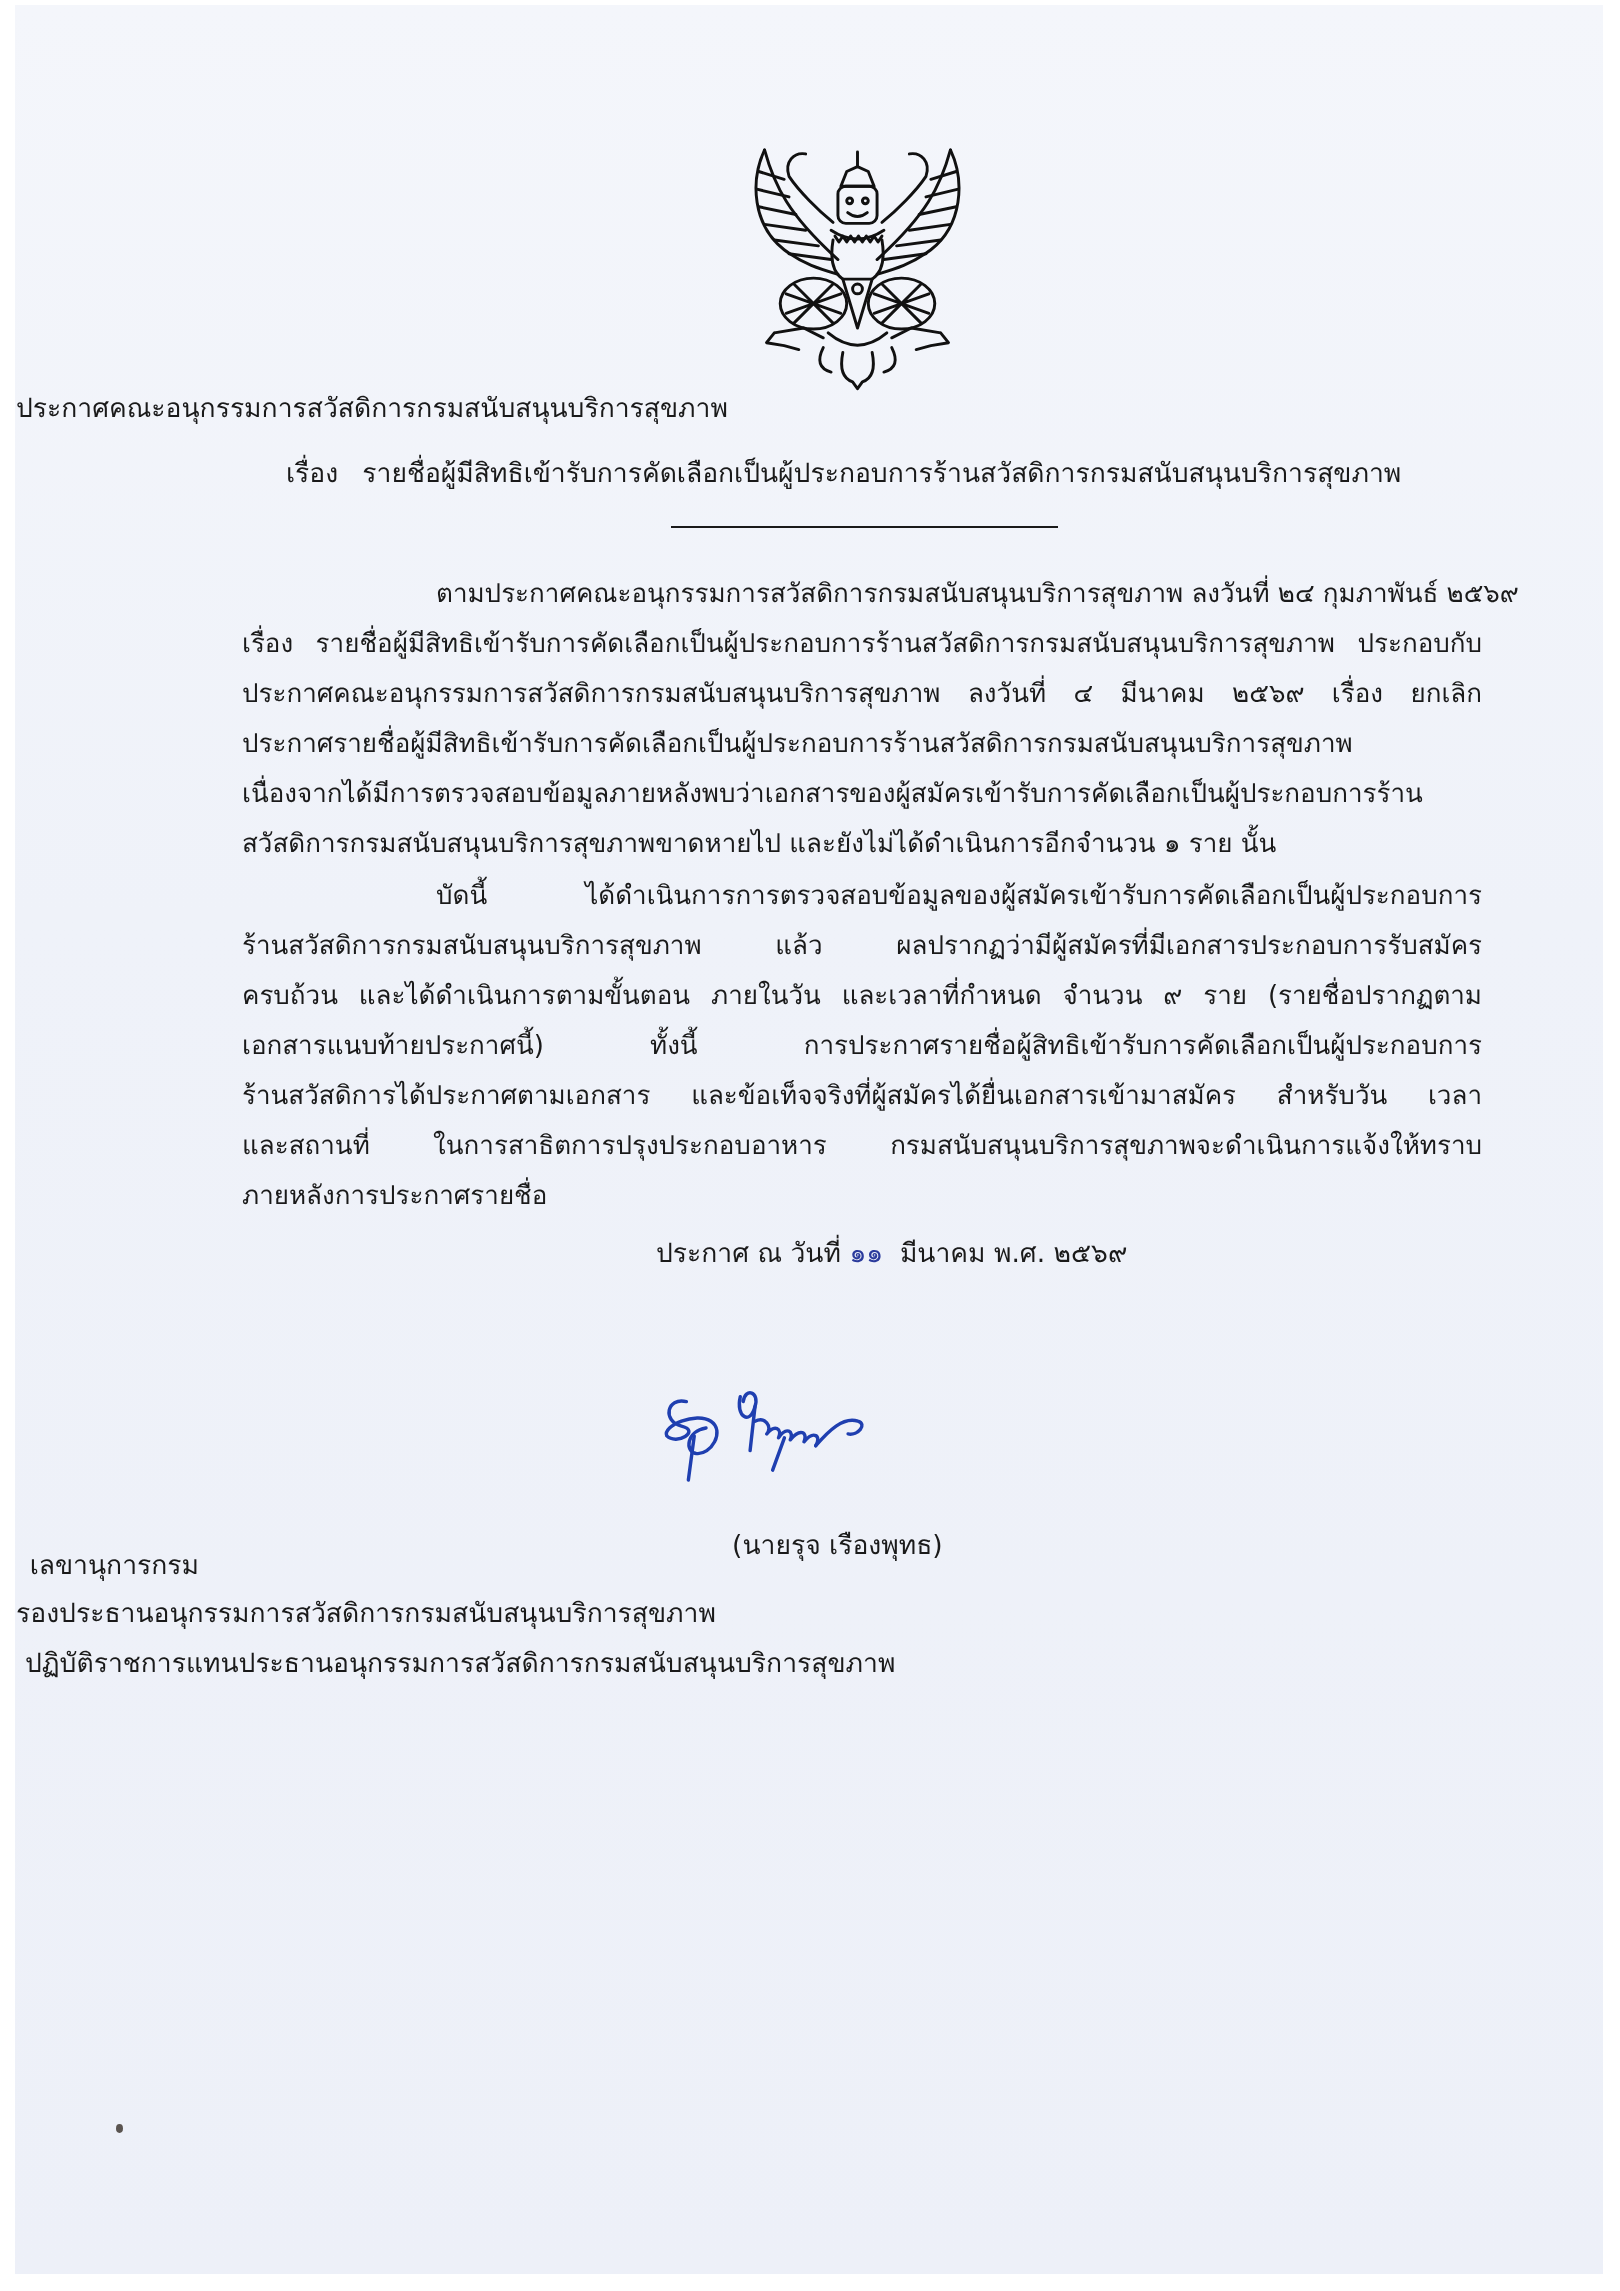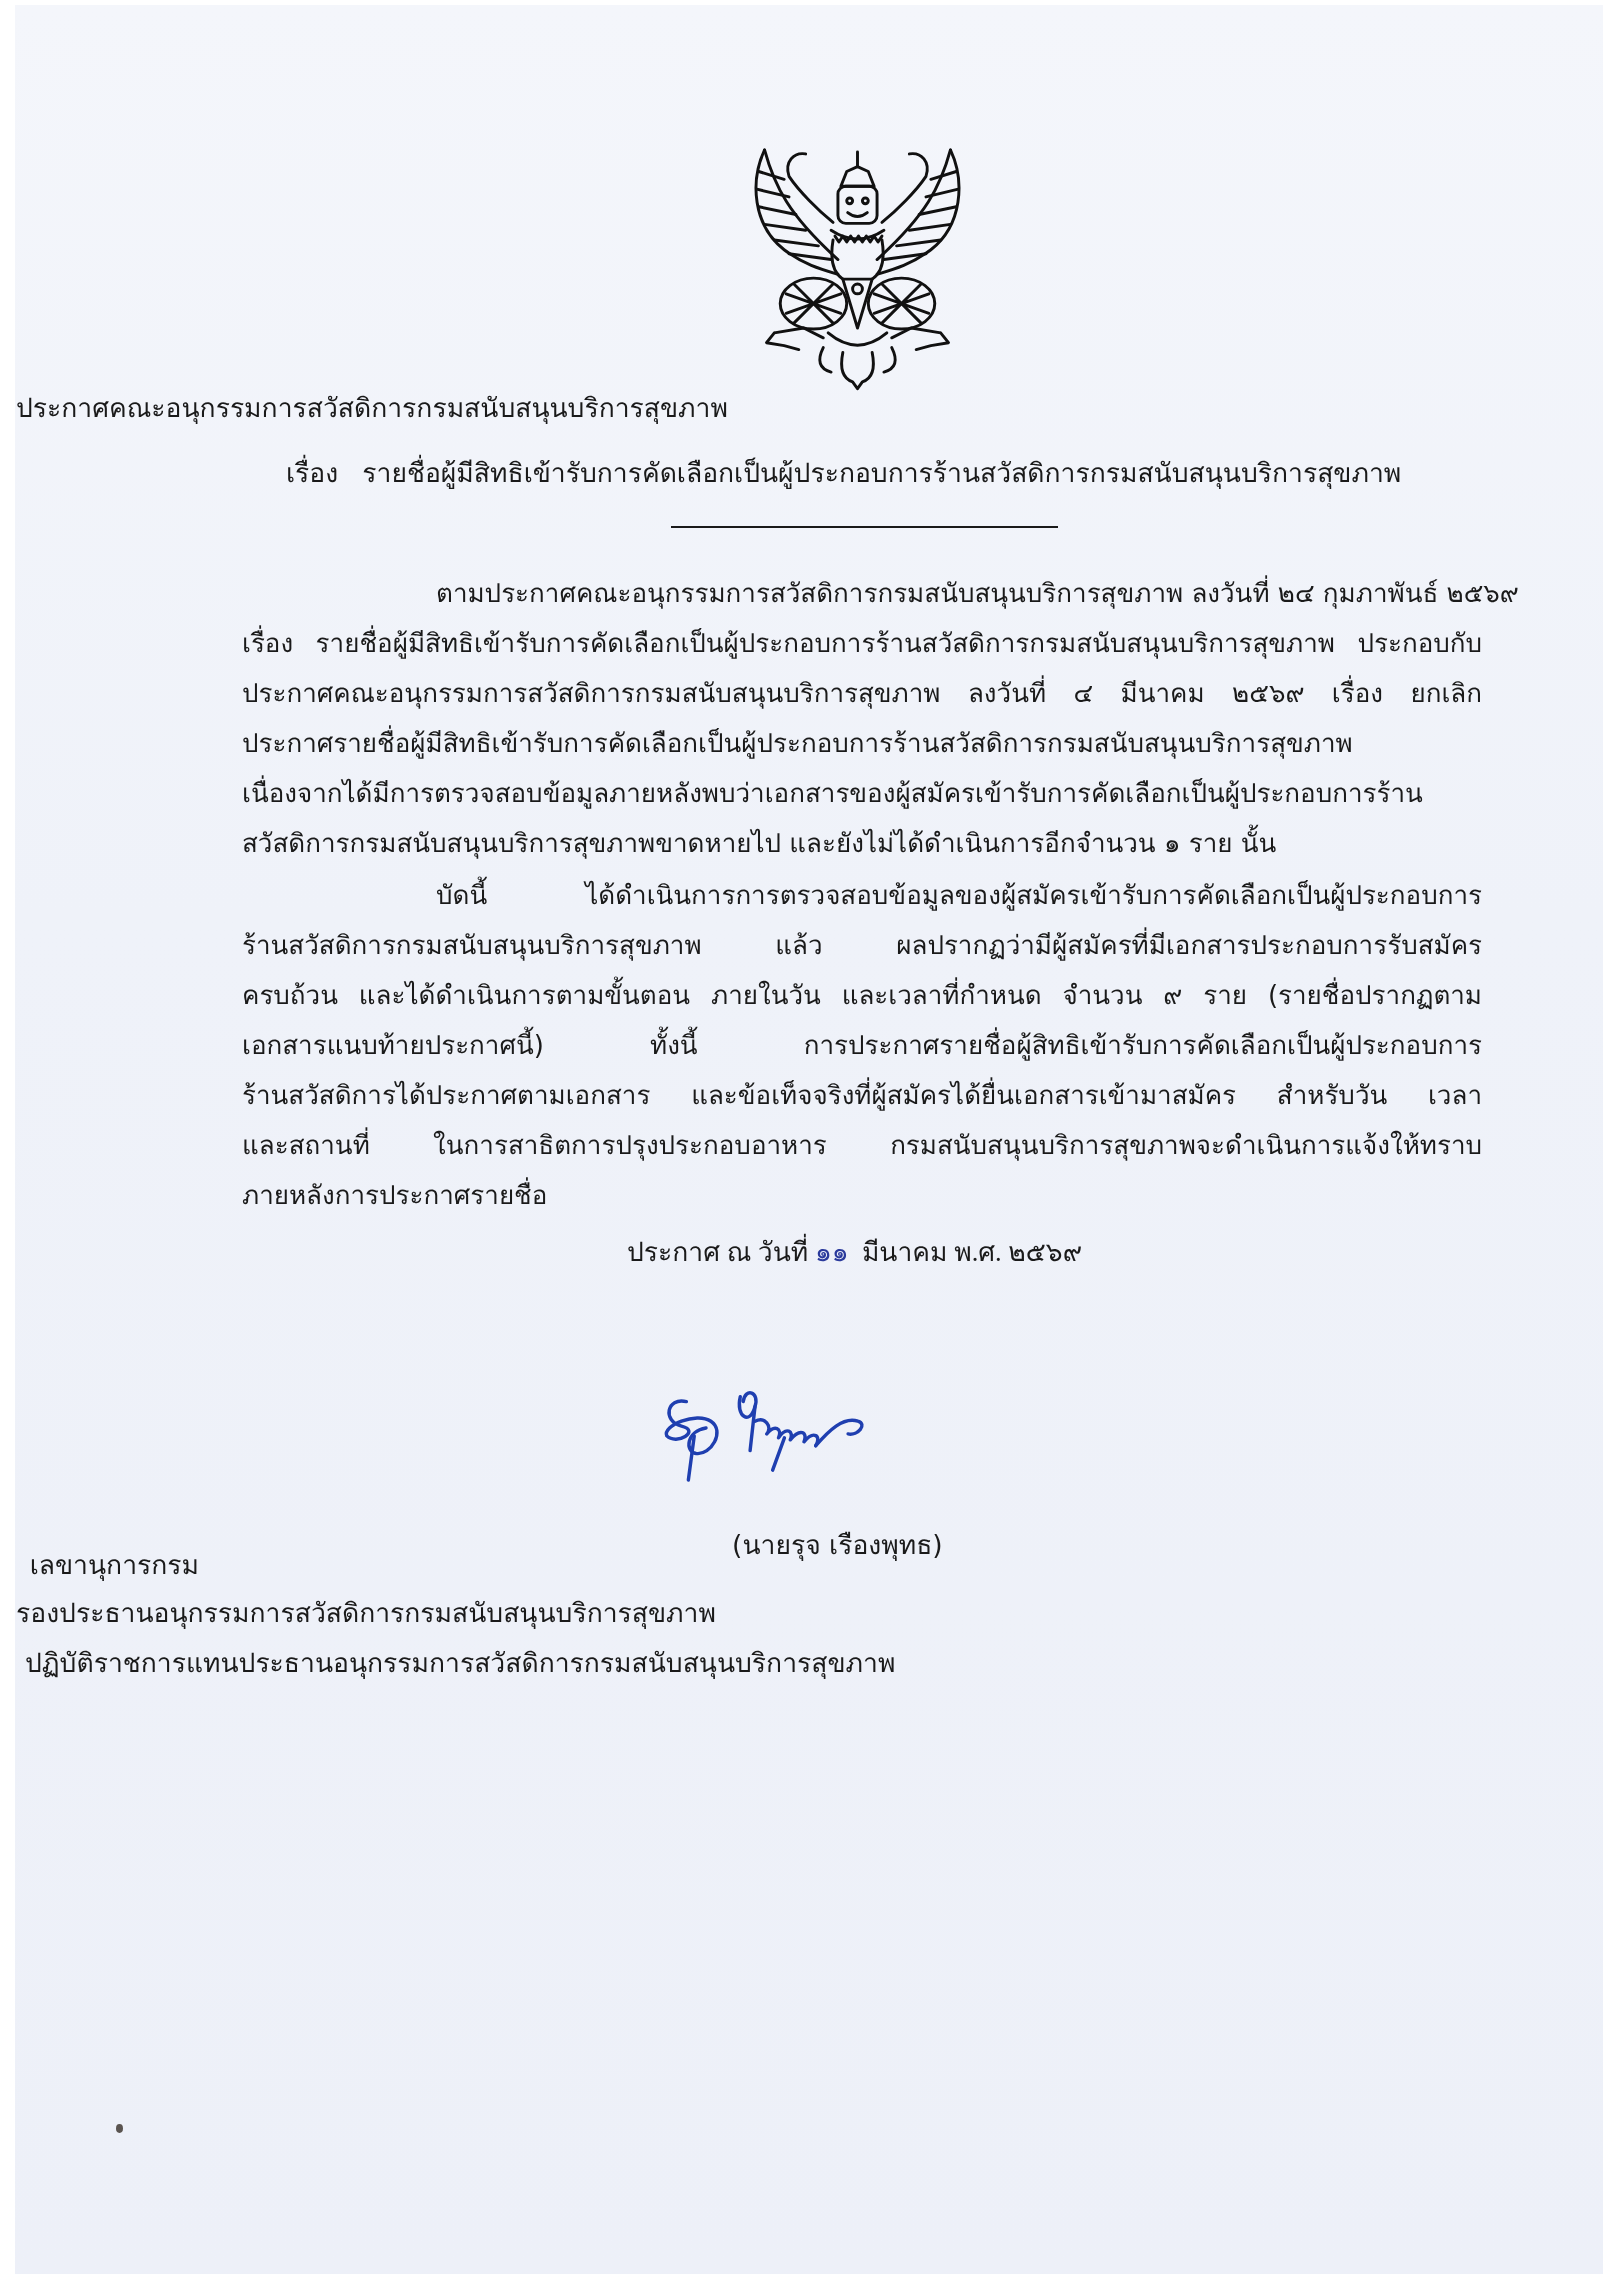--- a/index.html
+++ b/index.html
@@ -53,24 +53,23 @@
     display: block;
     white-space: nowrap;
     text-align: justify;
     text-align-last: justify;
     height: 50px;
   }
   .para .line.last { text-align-last: left; }
   .para .line.indent { padding-left: 194px; }
   .date-line {
     position: absolute;
-    left: 627px; top: 1233px;
+    left: 656px; top: 1233px;
     font-size: 26.5px; line-height: 39px;
     white-space: nowrap;
-    font-family: Liberation Serif, serif;
   }
   .date-line .blue { color: #2a3a9c; }
   .signature {
     position: absolute;
     left: 657px; top: 1377px;
     width: 245px; height: 108px;
   }
   .sig-block .center-line { font-size: 26.5px; }
   .speck {
     position: absolute;

